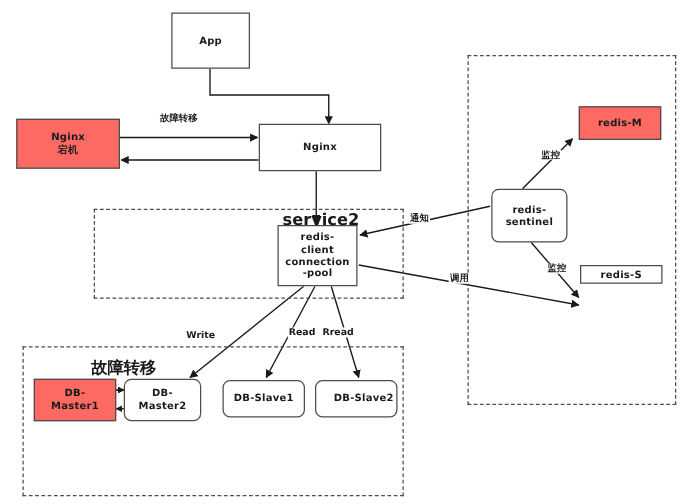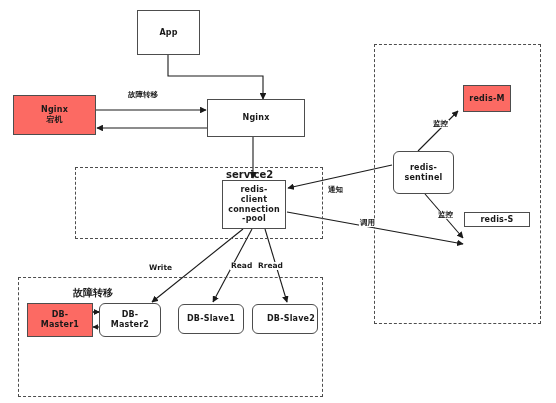--- a/index.html
+++ b/index.html
@@ -35,21 +35,21 @@
     position:absolute;
     font-size:7.5px;font-weight:bold;
     color:#1a1a1a;
     background:#ffffff;
     padding:0 1px;
     white-space:nowrap;
     line-height:1;
   }
   .free-label{
     position:absolute;
-    font-size:10px;font-weight:bold;
+    font-size:13px;font-weight:bold;
     color:#1a1a1a;
     white-space:nowrap;
     line-height:1;
   }
 </style>
 </head>
 <body>
 
 <div id="canvas">
 
@@ -115,21 +115,21 @@
 client
 connection
 -pool</span>
   </div>
 
   <div class="node rounded" style="left:393px;top:151px;width:61px;height:43px;">
     <span class="lbl">redis-
 sentinel</span>
   </div>
 
-  <div class="node red" style="left:463px;top:85px;width:48px;height:27px;">
+  <div class="node red" style="left:463px;top:85px;width:66px;height:27px;">
     <span class="lbl">redis-M</span>
   </div>
 
   <div class="node" style="left:464px;top:212px;width:66px;height:15px;">
     <span class="lbl">redis-S</span>
   </div>
 
   <div class="node red" style="left:27px;top:303px;width:66px;height:34px;">
     <span class="lbl">DB-
 Master1</span>
@@ -145,21 +145,21 @@
   </div>
 
   <div class="node rounded" style="left:252px;top:304px;width:66px;height:30px;justify-content:flex-end;">
     <span class="lbl">DB-Slave2</span>
   </div>
 
   <div class="edge-label" style="left:127px;top:91px;">故障转移</div>
 
   <div class="free-label" style="left:226px;top:170px;">service2</div>
 
-  <div class="edge-label" style="left:327px;top:186px;">通知</div>
+  <div class="edge-label" style="left:327px;top:171px;">通知</div>
 
   <div class="edge-label" style="left:359px;top:219px;">调用</div>
 
   <div class="edge-label" style="left:432px;top:120px;">监控</div>
 
   <div class="edge-label" style="left:437px;top:211px;">监控</div>
 
   <div class="edge-label" style="left:148px;top:264px;">Write</div>
 
   <div class="edge-label" style="left:230px;top:262px;">Read</div>

